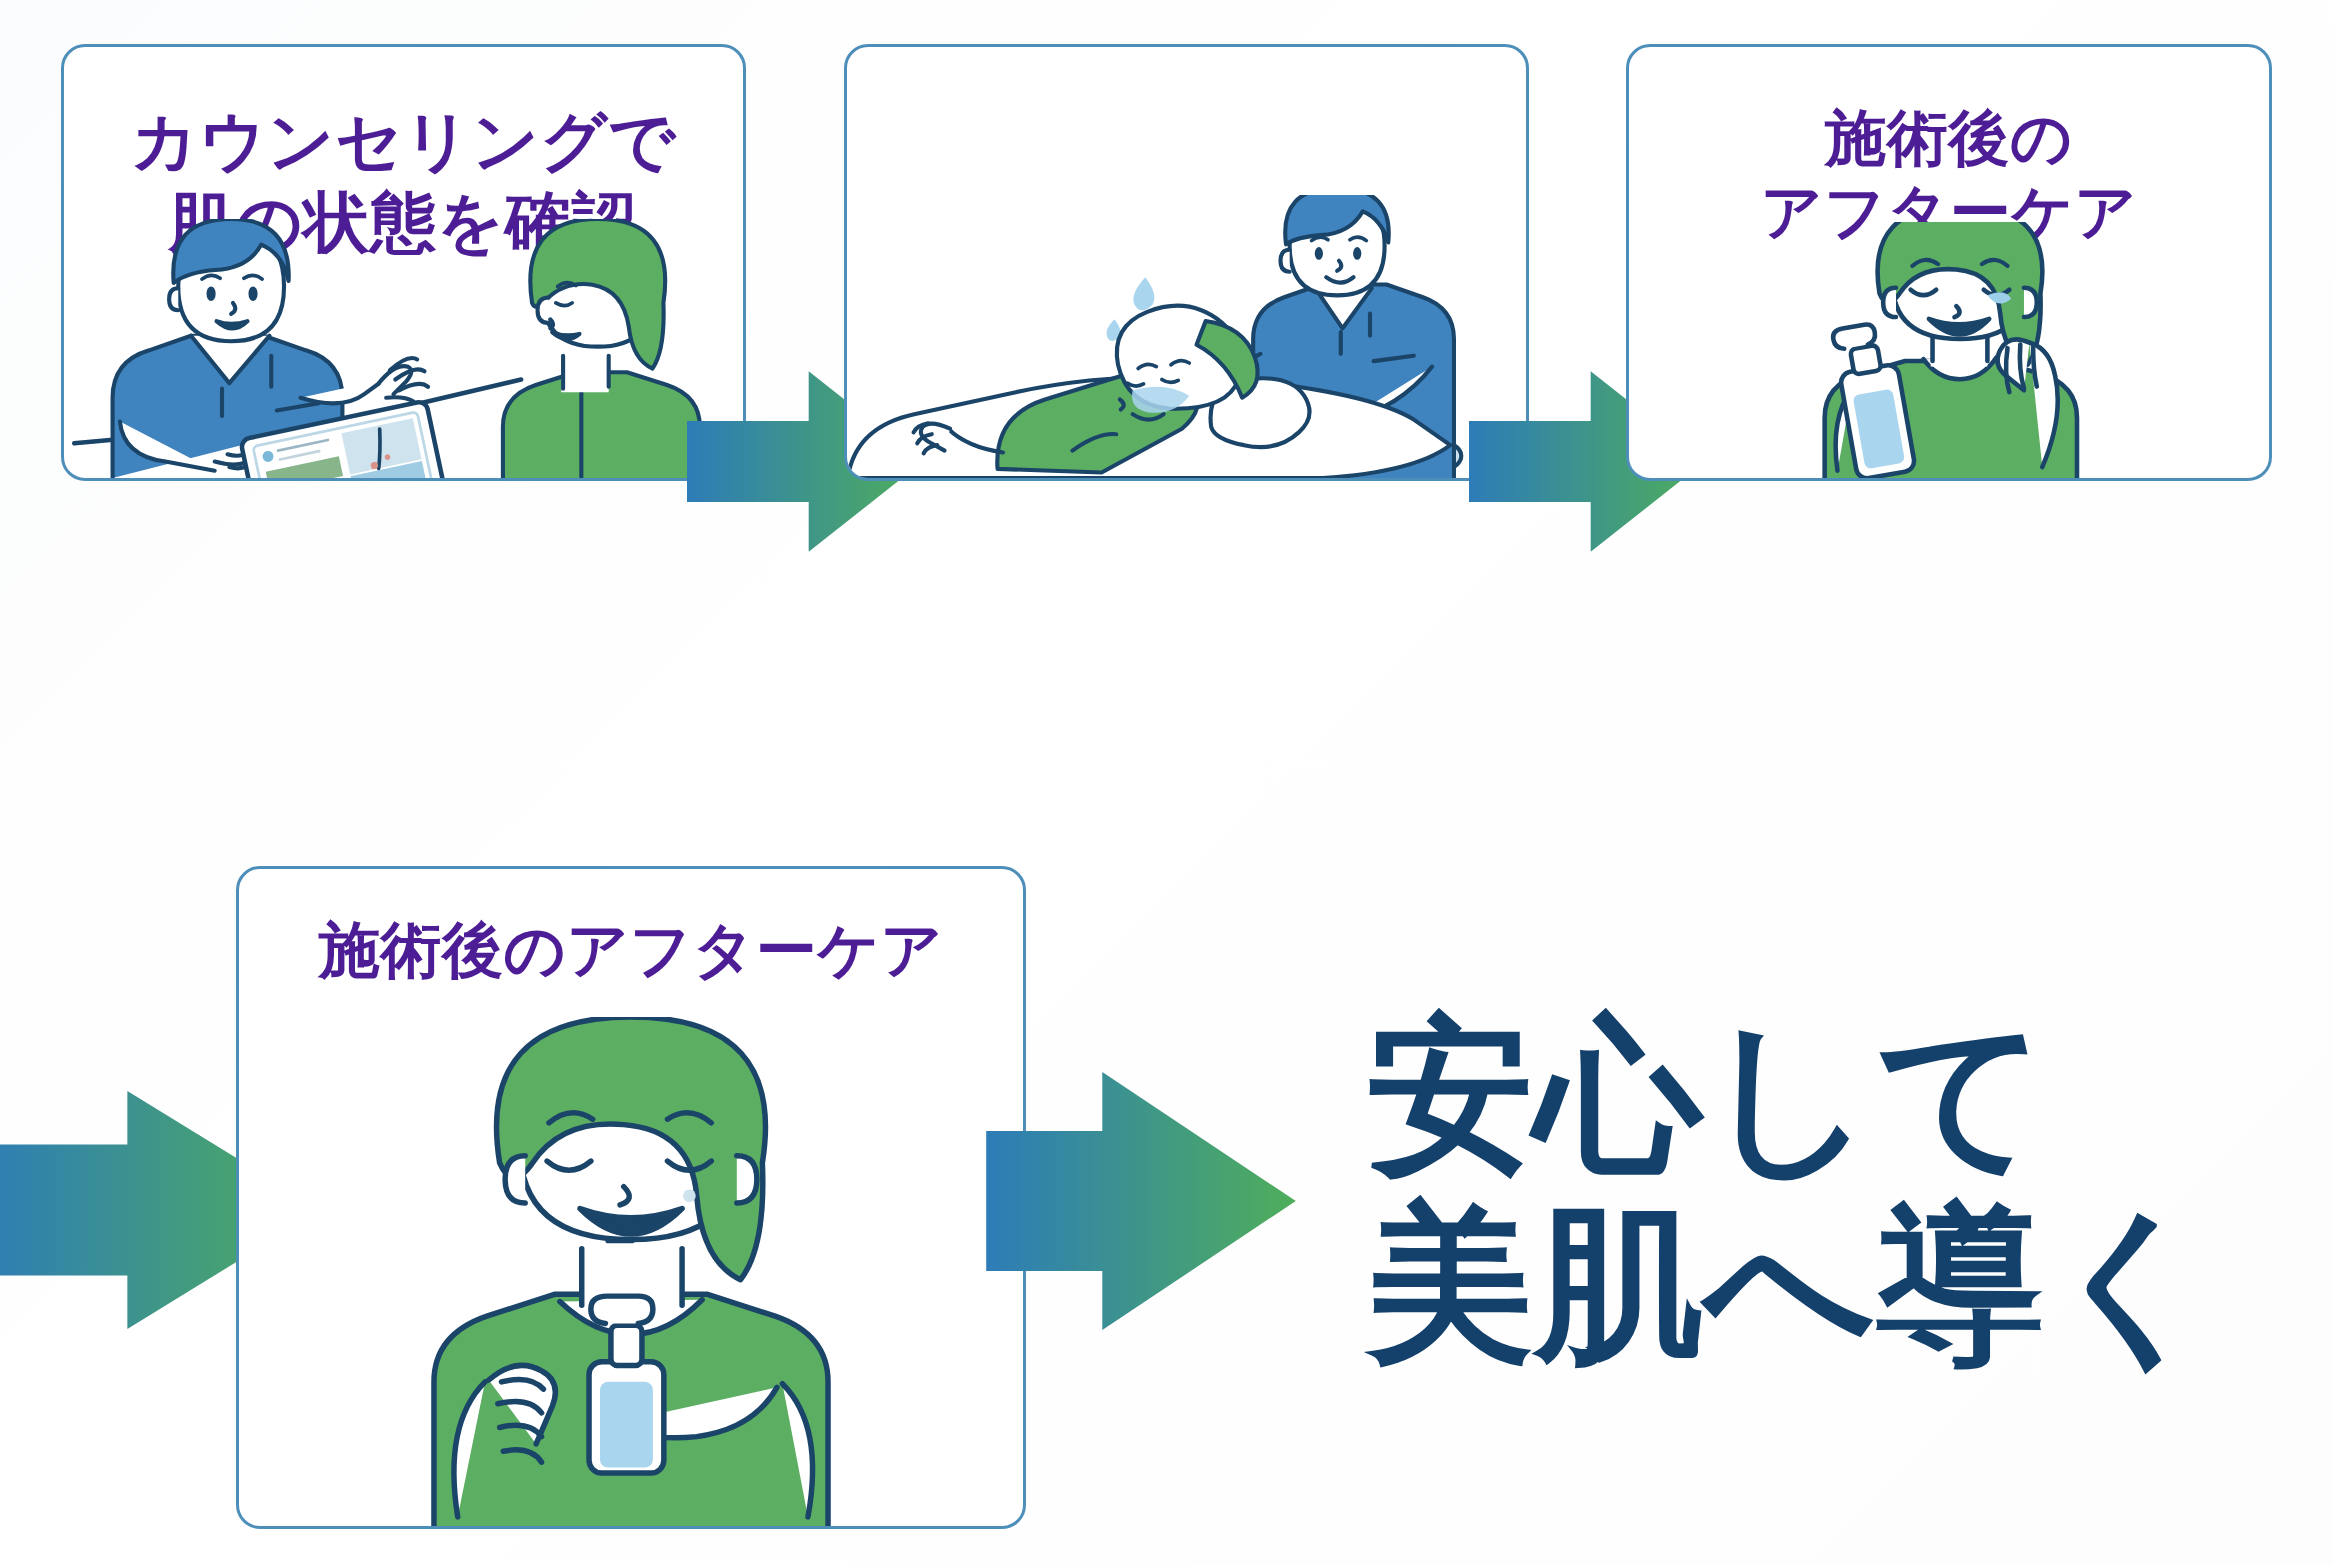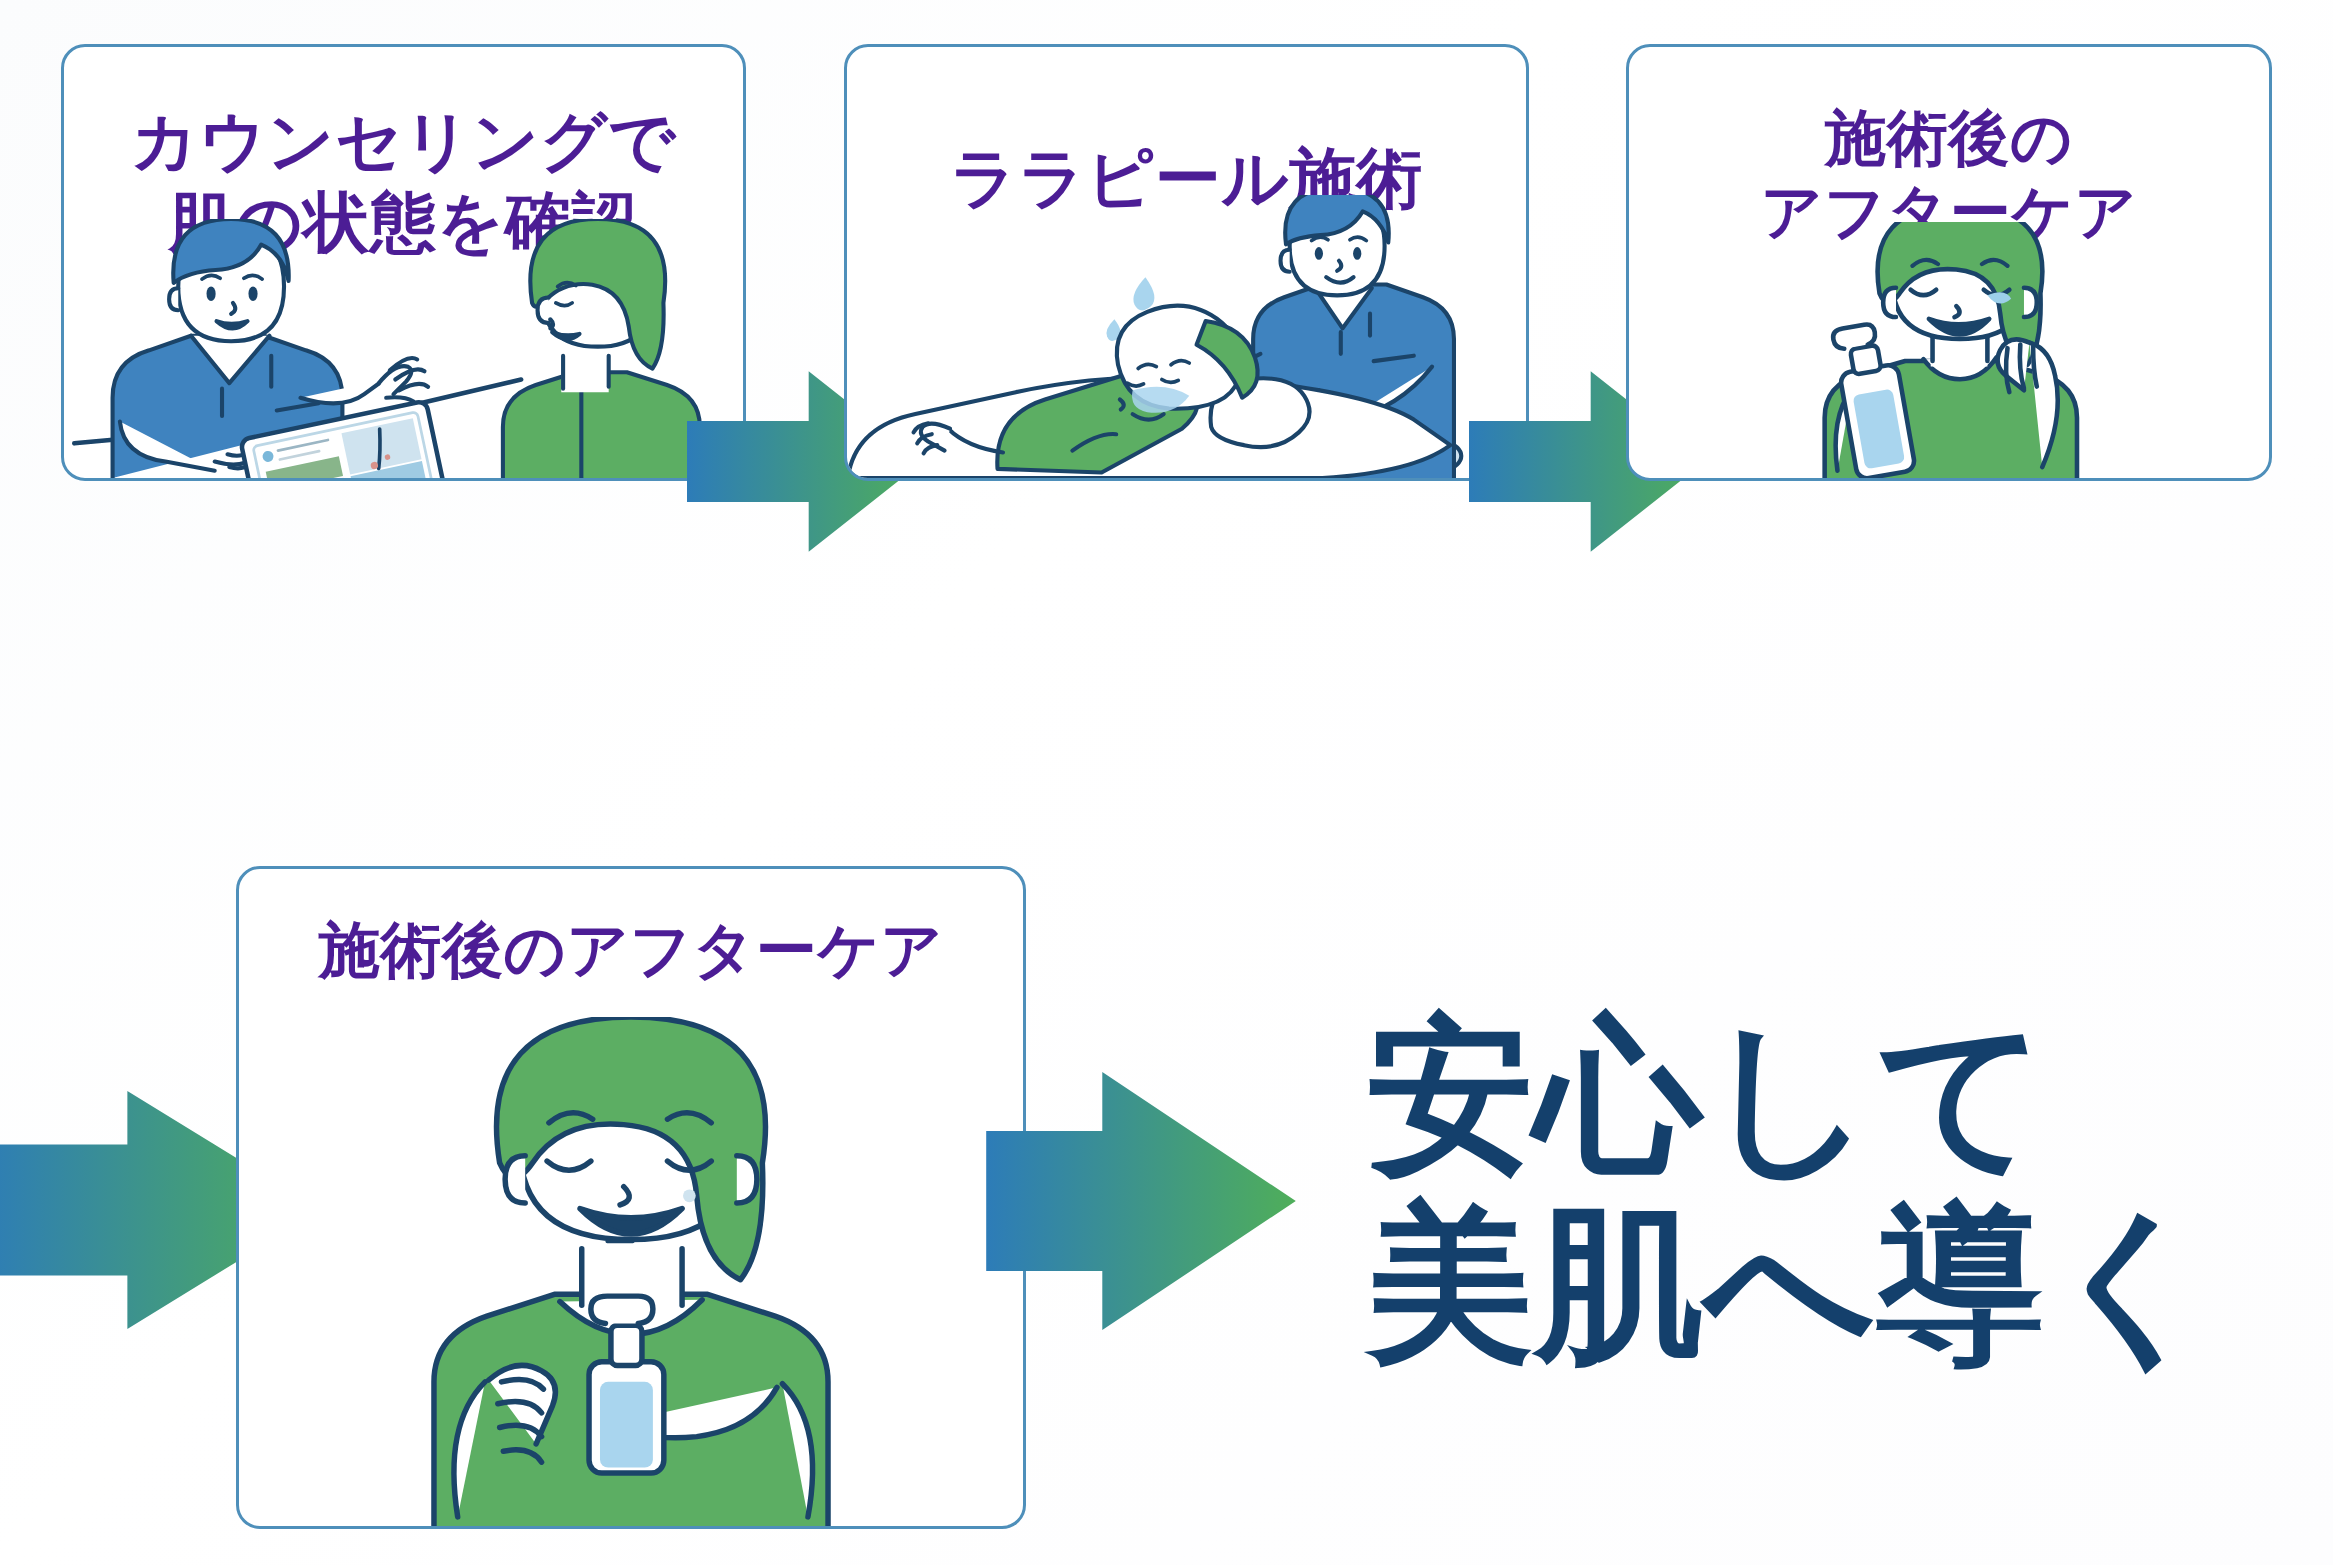--- a/index.html
+++ b/index.html
@@ -183,21 +183,20 @@
         <linearGradient id="ag1" x1="0" y1="0" x2="1" y2="0">
           <stop offset="0%" stop-color="#2d7cb8"></stop>
           <stop offset="100%" stop-color="#4fae5a"></stop>
         </linearGradient>
       </defs>
       <path d="M0 54 H132 V0 L256 98 L132 196 V142 H0 Z" fill="url(#ag1)"></path>
     </svg>
   </div>
 
   <div class="card" id="card2">
-    <div class="card-title">ララピール施術</div>
     <div class="illus">
       <svg viewBox="0 0 742 310" preserveAspectRatio="xMidYMax meet">
         <g fill="none" stroke="#1b4469" stroke-width="4.5" stroke-linecap="round" stroke-linejoin="round">
 
           <ellipse cx="600" cy="286" rx="72" ry="26" fill="#cfe2ef" stroke="#1b4469"></ellipse>
 
           <path d="M444 310 V158 q0 -34 34 -46 l40 -14 h72 l40 14 q34 12 34 46 v152" fill="#3f83bf"></path>
           <path d="M512 102 l30 44 l32 -44" fill="#ffffff" stroke="#1b4469"></path>
           <path d="M540 150 v24"></path>
           <path d="M572 130 v24"></path>

